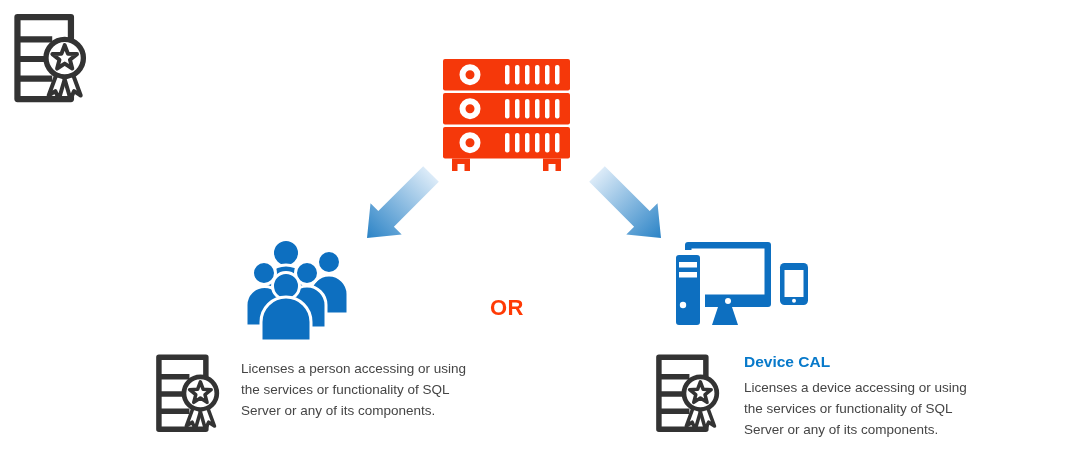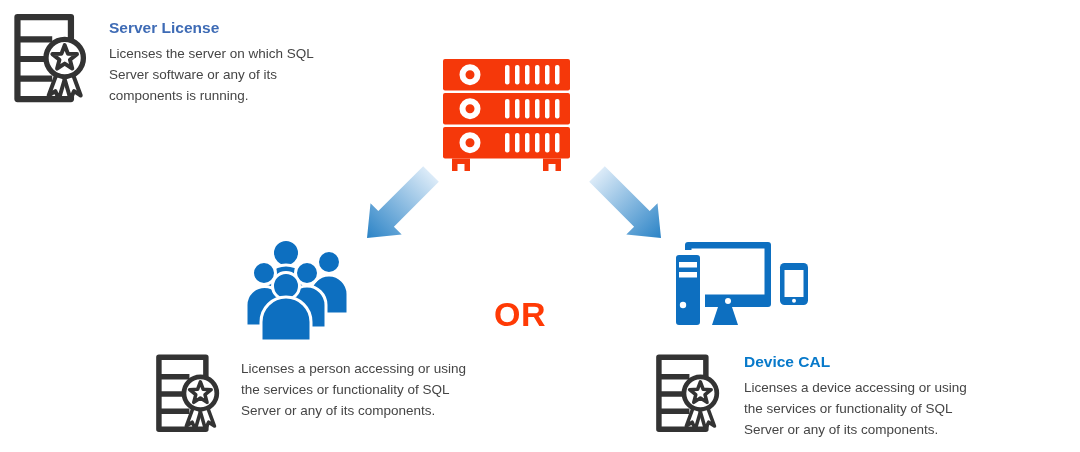--- a/index.html
+++ b/index.html
@@ -24,22 +24,22 @@
   .sec-title{
     font-size:15.5px;font-weight:bold;line-height:19px;margin:0;
   }
   .sec-title.dark{color:var(--title-blue-dark);}
   .sec-title.bright{color:var(--title-blue-bright);}
   .sec-desc{
     margin:6px 0 0 0;font-size:13.5px;line-height:21px;color:var(--body-text);
     white-space:pre-line;width:250px;
   }
   .or-label{
-    font-size:34px;font-weight:bold;color:var(--or-red);letter-spacing:.5px;
-    width:60px;text-align:center;
+    font-size:22px;font-weight:bold;color:var(--or-red);letter-spacing:.5px;
+    width:60px;
   }
   .fill-red{fill:var(--accent-red);}
   .fill-blue{fill:var(--icon-blue);}
   .stroke-white{stroke:#ffffff;}
   .cert-line{stroke:var(--cert-icon);fill:none;}
   .cert-shape{stroke:var(--cert-icon);fill:#ffffff;stroke-linejoin:round;}
   .stop-light{stop-color:var(--arrow-light);}
   .stop-dark{stop-color:var(--arrow-dark);}
 </style>
 </head>
@@ -65,26 +65,20 @@
     </linearGradient>
   </defs>
 </svg>
 
 <div class="canvas">
 
   <div class="abs section" style="left:13px;top:13px;">
     <svg width="82" height="92" viewBox="0 0 92 102">
         <use href="#cert-icon"></use>
       </svg>
-    <div class="text" style="padding-top:5px;">
-      <h3 class="sec-title dark">Server License</h3>
-      <p class="sec-desc" style="width:215px;">Licenses the server on which SQL
-Server software or any of its
-components is running.</p>
-    </div>
   </div>
 
   <svg class="abs" style="left:443px;top:58px;" width="127" height="114" viewBox="0 0 127 114">
     <g class="fill-red">
       <rect x="0" y="1" width="127" height="31.5" rx="2"></rect>
       <rect x="0" y="35" width="127" height="31.5" rx="2"></rect>
       <rect x="0" y="69" width="127" height="31.5" rx="2"></rect>
       <path d="M9 100.5 h18 v12.5 h-5.5 v-7 h-7 v7 h-5.5 z"></path>
       <path d="M100 100.5 h18 v12.5 h-5.5 v-7 h-7 v7 h-5.5 z"></path>
     </g>

